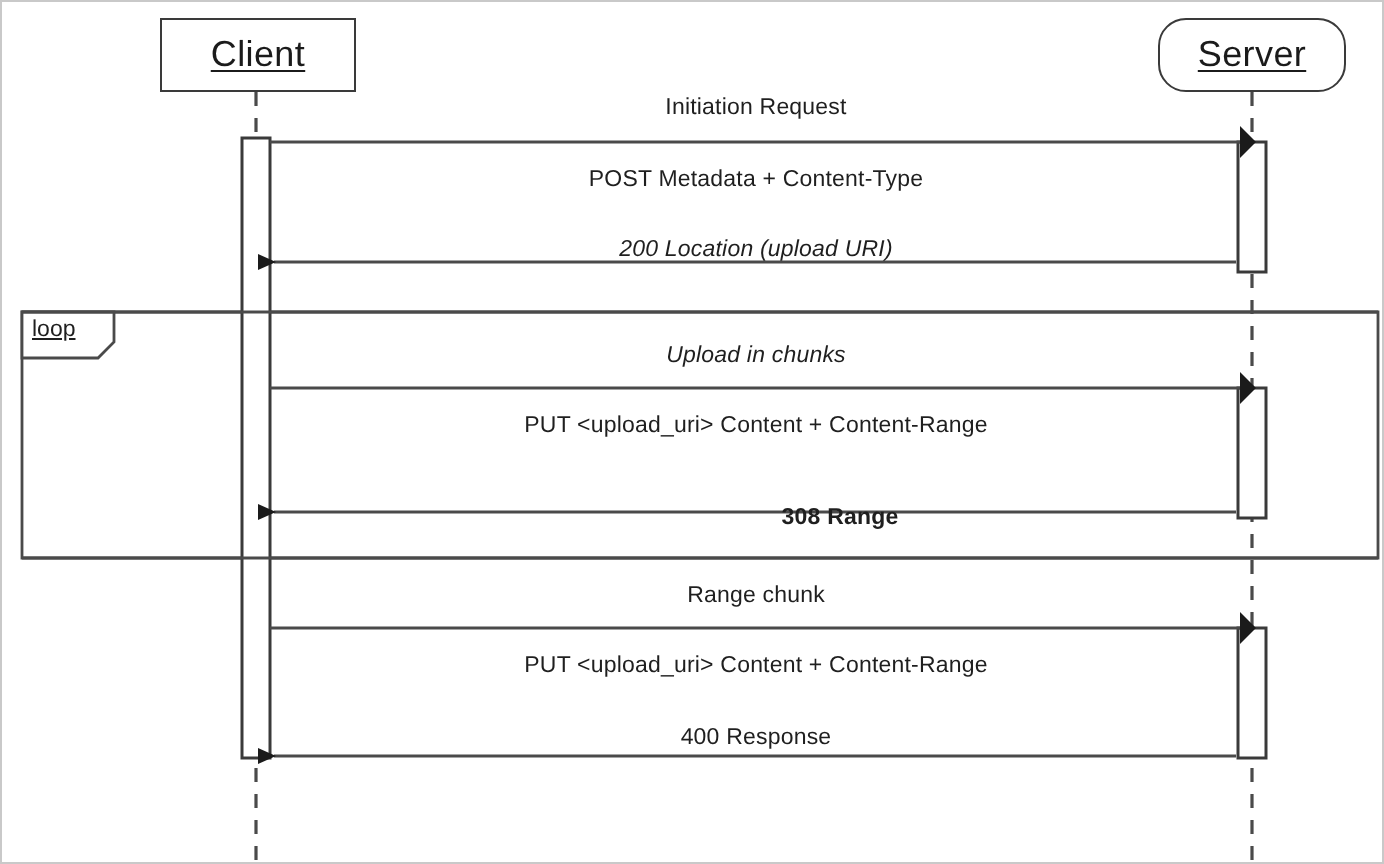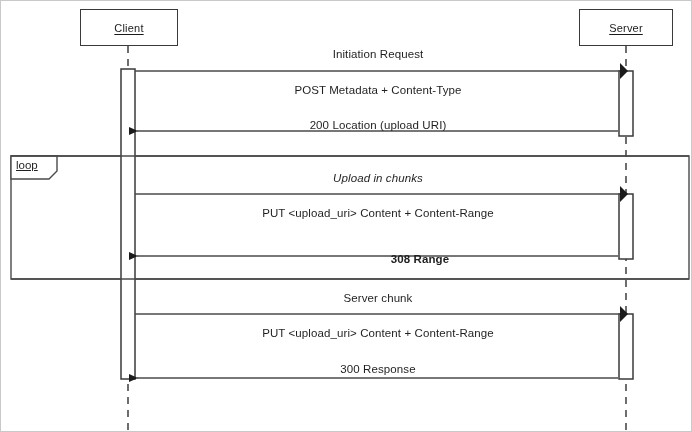--- a/index.html
+++ b/index.html
@@ -28,21 +28,21 @@
   .participant-box {
     position: absolute;
     box-sizing: border-box;
     border: 1.6px solid #3a3a3a;
     background: #ffffff;
     display: flex;
     align-items: center;
     justify-content: center;
   }
   .participant-label {
-    font-size: 11px;
+    font-size: 18px;
     color: #1b1b1b;
     text-decoration: underline;
     text-underline-offset: 2px;
     letter-spacing: .2px;
     white-space: nowrap;
   }
   
   .msg-label {
     position: absolute;
     text-align: center;
@@ -100,37 +100,37 @@
     <line x1="134" y1="313" x2="619" y2="313" stroke="#4a4a4a" stroke-width="1.4"></line>
     <path d="M 619,305 L 619,321 L 627,313 z" fill="#1b1b1b"></path>
 
     <line x1="617" y1="377" x2="136" y2="377" stroke="#4a4a4a" stroke-width="1.4" marker-end="url(#arrowLeft)"></line>
   </svg>
 
   <div class="participant-box" style="left:79px; top:8px; width:98px; height:37px;">
     <span class="participant-label">Client</span>
   </div>
 
-  <div class="participant-box" style="left:578px; top:8px; width:94px; height:37px;">
+  <div class="participant-box" style="left:578px; top:8px; width:94px; height:37px;border-radius:14px;">
     <span class="participant-label">Server</span>
   </div>
 
   <div class="frag-label" style="left:15px; top:158px;text-decoration:underline;">loop</div>
 
   <div class="msg-label" style="left:135px; top:47px; width:484px;">Initiation Request</div>
 
   <div class="msg-label" style="left:135px; top:83px; width:484px;">POST Metadata + Content-Type</div>
 
-  <div class="msg-label" style="left:135px; top:118px; width:484px;">200 Location (upload URI)</div>
+  <div class="msg-label" style="left:135px; top:118px; width:484px;font-style:italic;">200 Location (upload URI)</div>
 
   <div class="msg-label" style="left:135px; top:171px; width:484px;font-style:italic;">Upload in chunks</div>
 
   <div class="msg-label" style="left:135px; top:206px; width:484px;">PUT &lt;upload_uri&gt; Content + Content-Range</div>
 
   <div class="msg-label" style="left:135px; top:252px; width:568px;font-weight:bold;">308 Range</div>
 
-  <div class="msg-label" style="left:135px; top:291px; width:484px;">Server chunk</div>
+  <div class="msg-label" style="left:135px; top:291px; width:484px;">Range chunk</div>
 
   <div class="msg-label" style="left:135px; top:326px; width:484px;">PUT &lt;upload_uri&gt; Content + Content-Range</div>
 
-  <div class="msg-label" style="left:135px; top:362px; width:484px;">300 Response</div>
+  <div class="msg-label" style="left:135px; top:362px; width:484px;">400 Response</div>
 
 </div>
 
 </body></html>

